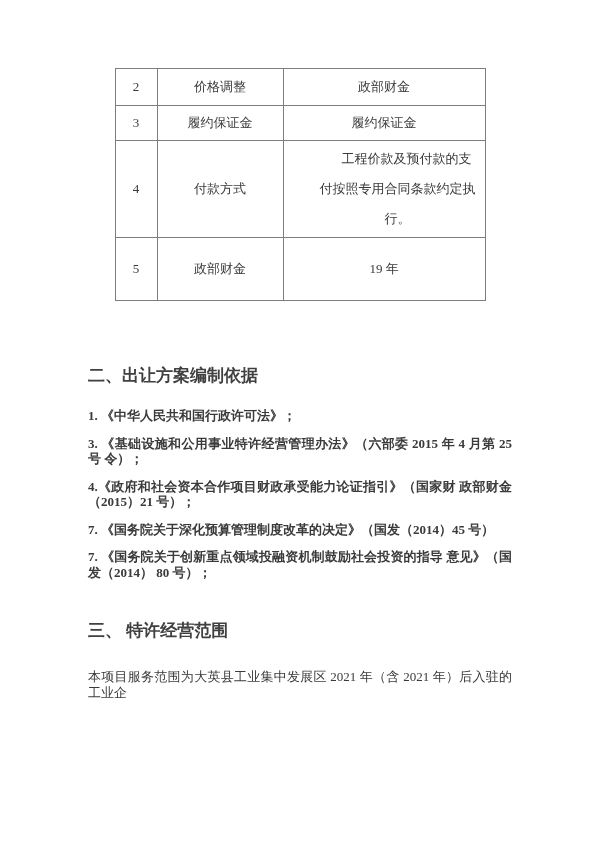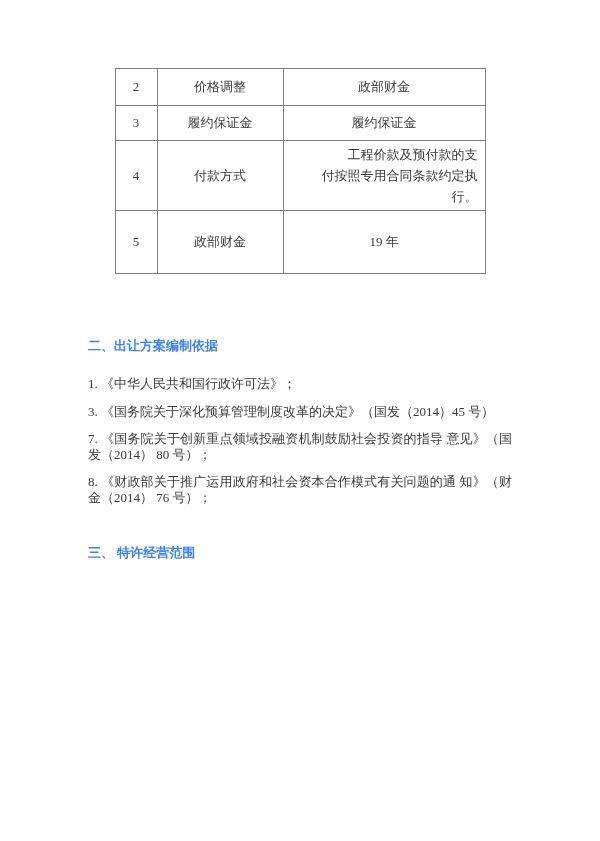--- a/index.html
+++ b/index.html
@@ -36,34 +36,34 @@
     overflow: hidden;
   }
   .col-num  { width: 42px; }
   .col-item { width: 126px; }
   .col-val  { width: 202px; }
   tr.rh-a { height: 37px; }
   tr.rh-b { height: 35px; }
   tr.rh-c { height: 48px; }
   tr.rh-d { height: 63px; }
   td.val-indent {
-    text-align: right;
+    text-align: center;
     text-indent: 1.4em;
-    line-height: 21px;
+    line-height: 30px;
     padding-left: 34px;
   }
   
   .sec-heading {
-    font-size: 13px;
+    font-size: 17px;
     font-weight: bold;
     margin: 0;
-    color: #3b82f6;
+    color: #404040;
   }
   .heading-basis { margin-top: 63px; }
-  .basis-list { margin-top: 21px; }
+  .basis-list { margin-top: 21px; font-weight: bold; }
   .basis-list p {
     font-size: 13px;
     line-height: 15.5px;
     margin: 0 0 12px 0;
     text-align: justify;
   }
   .heading-scope { margin-top: 39px; }
   .scope-para {
     font-size: 13px;
     line-height: 16px;
@@ -103,21 +103,23 @@
         <td>政部财金</td>
         <td>19 年</td>
       </tr>
     </tbody>
   </table>
 
   <h3 class="sec-heading heading-basis">二、出让方案编制依据</h3>
 
   <div class="basis-list">
     <p>1. 《中华人民共和国行政许可法》；</p>
-    <p>3. 《国务院关于深化预算管理制度改革的决定》（国发（2014）45 号）</p>
+    <p>3. 《基础设施和公用事业特许经营管理办法》（六部委 2015 年 4 月第 25 号 令）；</p>
+    <p>4.《政府和社会资本合作项目财政承受能力论证指引》（国家财 政部财金（2015）21 号）；</p>
+    <p>7. 《国务院关于深化预算管理制度改革的决定》（国发（2014）45 号）</p>
     <p>7. 《国务院关于创新重点领域投融资机制鼓励社会投资的指导 意见》（国发（2014） 80 号）；</p>
-    <p>8. 《财政部关于推广运用政府和社会资本合作模式有关问题的通 知》（财金（2014） 76 号）；</p>
   </div>
 
   <h3 class="sec-heading heading-scope">三、 特许经营范围</h3>
 
+  <p class="scope-para">本项目服务范围为大英县工业集中发展区 2021 年（含 2021 年）后入驻的工业企</p>
 
 </div>
 
 </body></html>

